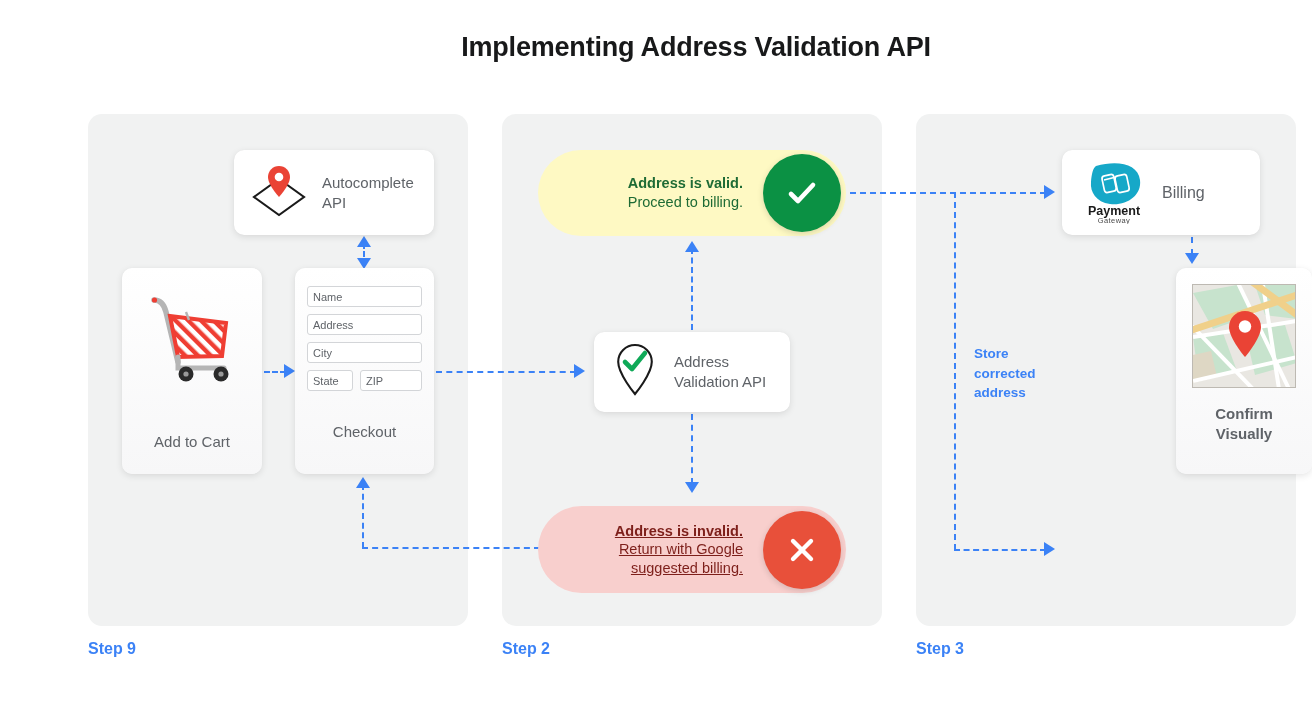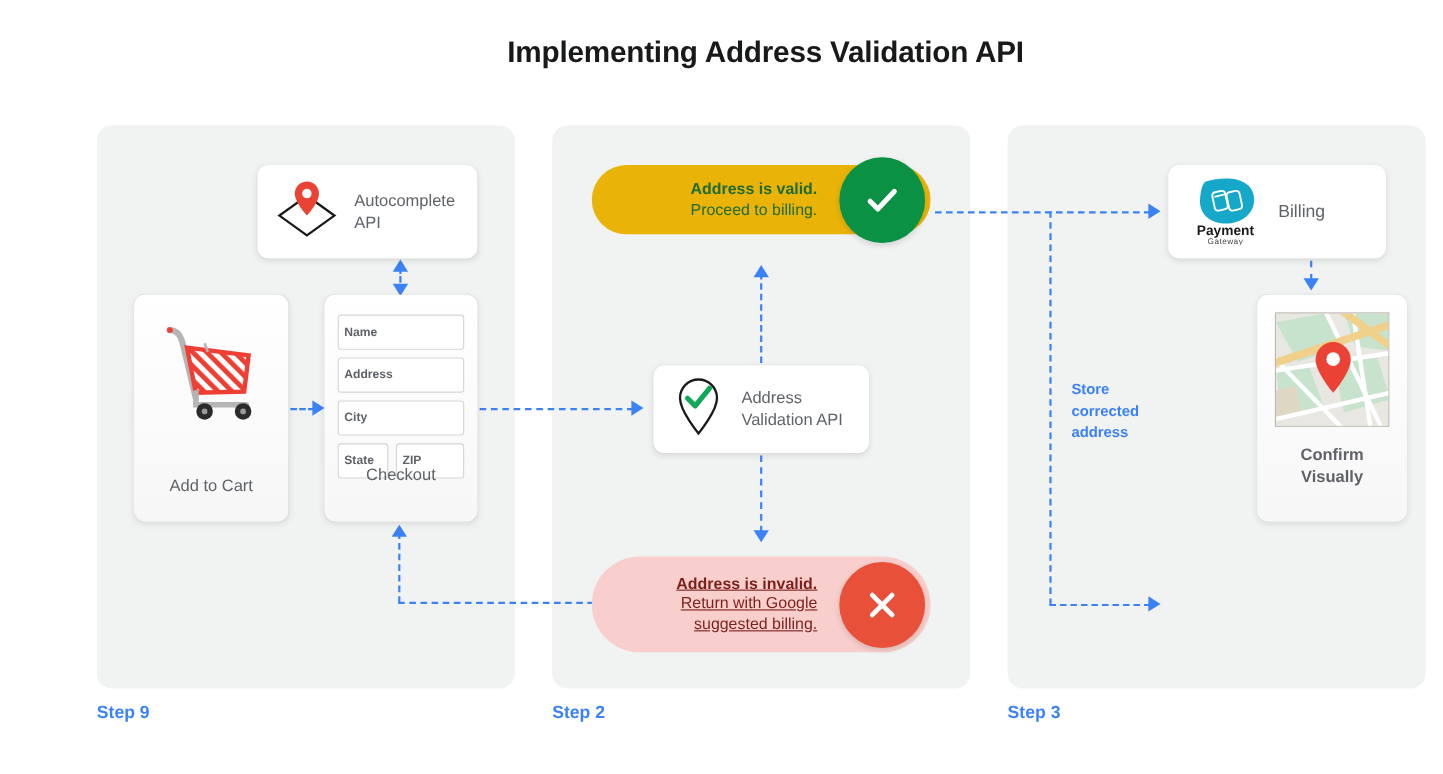--- a/index.html
+++ b/index.html
@@ -72,25 +72,24 @@
     padding: 18px 12px 0 12px;
   }
   #card-checkout .lbl {
     font-size: 15px; font-weight: normal; color: #5f6368;
     position: absolute; bottom: 34px; left: 0; text-align: center; width: 100%;
   }
   .field {
     border: 1px solid #d3d5d8;
     border-radius: 3px;
     background: #fff;
-    height: 32px;
+    height: 21px;
     font-size: 11px; color: #5f6368;
     display: flex; align-items: center; padding-left: 5px;
     margin-bottom: 7px;
-    font-weight: bold;
   }
   .field-row { display: flex; gap: 7px; }
   .field-row .field { margin-bottom: 0; }
   #f-state { width: 46px; flex: none; }
   #f-zip   { flex: 1; }
 
   
   #card-validation {
     left: 554px; top: 332px; width: 196px; height: 80px;
     display: flex; align-items: center; padding-left: 16px; gap: 14px;
@@ -99,21 +98,21 @@
 
   
   #card-billing {
     left: 1022px; top: 150px; width: 198px; height: 85px;
     display: flex; align-items: center; padding-left: 14px; gap: 10px;
   }
   #card-billing .lbl { font-size: 16px; color: #5f6368; }
 
   
   #card-confirm {
-    left: 1103px; top: 268px; width: 136px; height: 206px;
+    left: 1136px; top: 268px; width: 136px; height: 206px;
     background: linear-gradient(180deg,#ffffff 0%,#f7f7f8 100%);
     display: flex; flex-direction: column; align-items: center; padding-top: 16px;
   }
   #card-confirm .lbl {
     font-size: 15px; font-weight: bold; color: #5f6368;
     text-align: center; line-height: 1.3; margin-top: 16px;
   }
 
   
   #card-cmdb {
@@ -122,22 +121,22 @@
   }
   #card-cmdb .lbl { font-size: 16px; color: #5f6368; }
 
   
   .pill {
     position: absolute;
     border-radius: 46px;
     display: flex; align-items: center; justify-content: flex-end;
   }
   #pill-valid {
-    left: 498px; top: 150px; width: 308px; height: 63px;
-    background: #eab308;
+    left: 498px; top: 150px; width: 308px; height: 86px;
+    background: #fef9c3;
   }
   #pill-invalid {
     left: 498px; top: 506px; width: 308px; height: 87px;
     background: #f8cfcd;
   }
   .pill-text {
     text-align: right; padding-right: 20px; line-height: 1.28;
   }
   #pill-valid .pill-text { color: #1e6b35; font-size: 14.5px; }
   #pill-invalid .pill-text { color: #7d1f1a; font-size: 14.5px; text-decoration: underline; }

